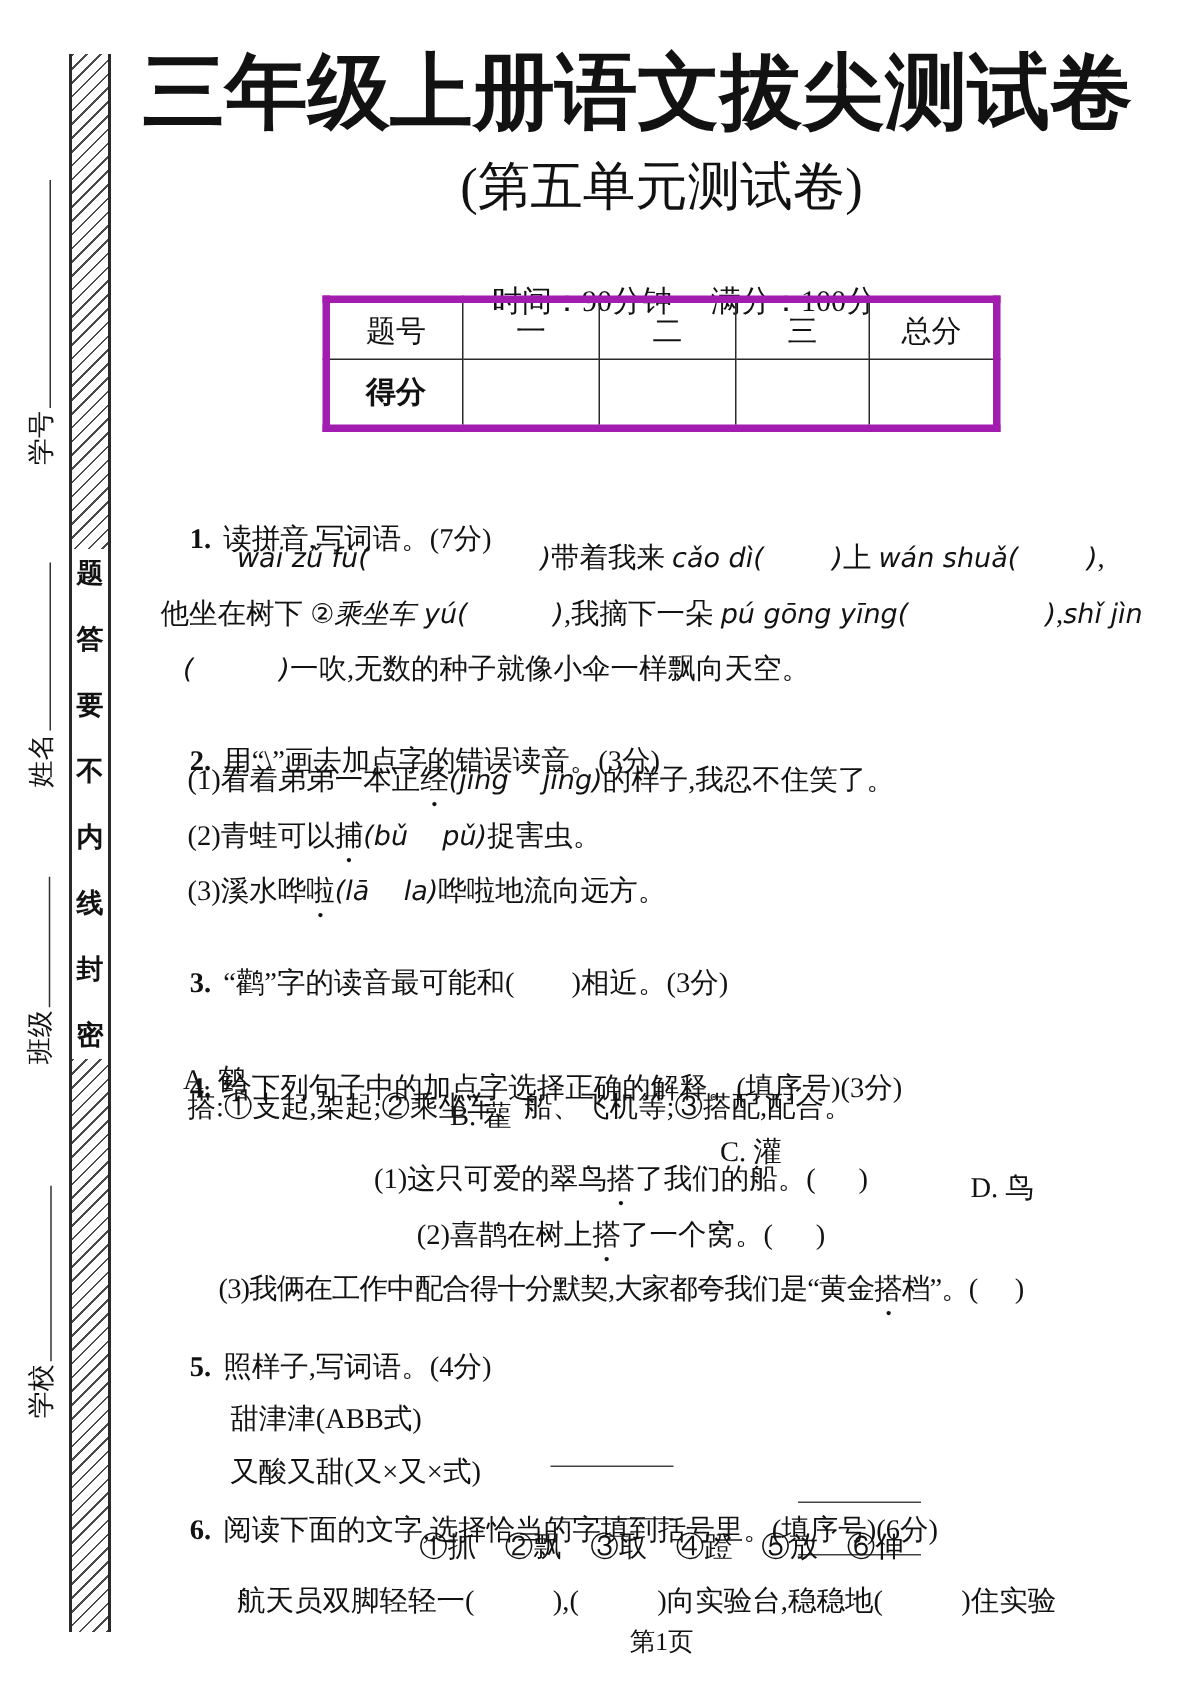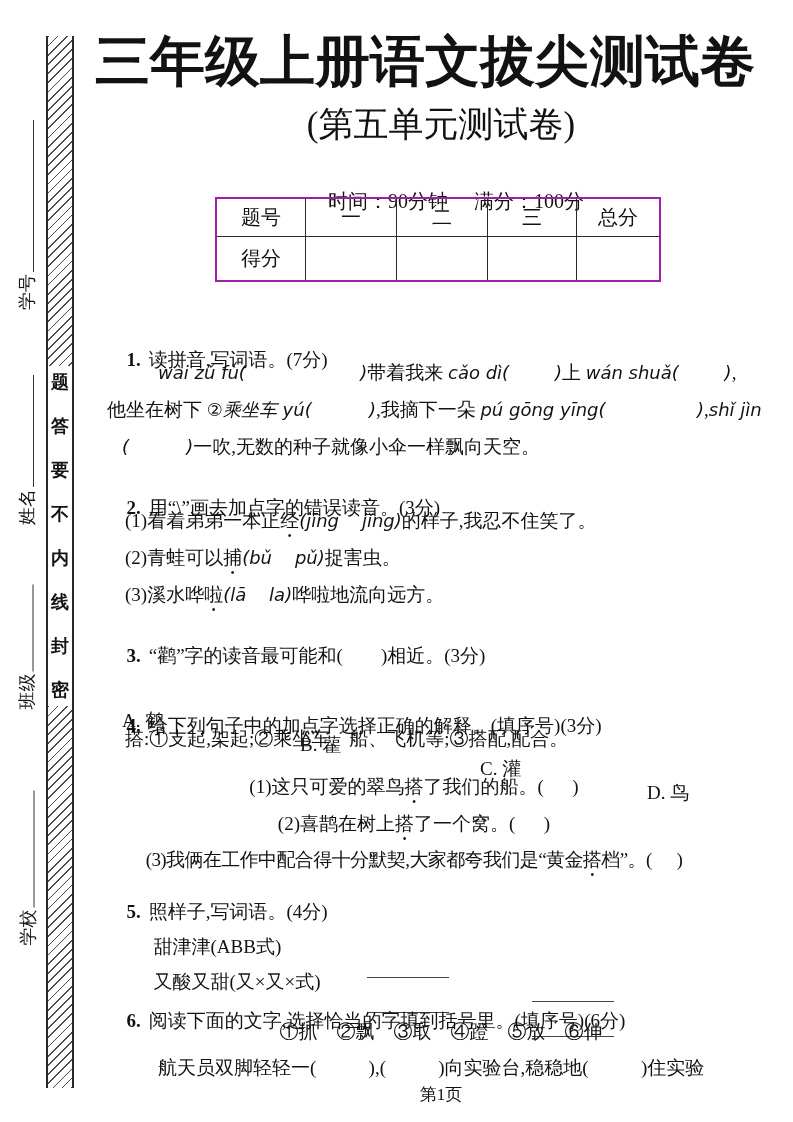--- a/index.html
+++ b/index.html
@@ -40,24 +40,24 @@
   .dot::after{content:"•";position:absolute;left:50%;transform:translateX(-50%);
     bottom:-9px;font-size:12px;line-height:1;}
 
   .title{top:28px;left:0;width:692px;text-align:left;font-size:55px;line-height:66px;
     font-weight:bold;font-family:"Liberation Sans", sans-serif;white-space:nowrap;}
   .subtitle{top:102px;left:0;width:692px;text-align:center;font-size:35px;line-height:46px;}
   .info{top:165px;left:0;width:692px;text-align:center;font-size:20px;}
   .info .gap{display:inline-block;width:26px;}
 
   table.score-table{position:absolute;top:197px;left:120px;border-collapse:collapse;
-    border:2px solid #a21caf;table-layout:fixed;padding-left:24px;}
+    border:5px solid #a21caf;table-layout:fixed;padding-left:24px;}
   table.score-table td{border:1.5px solid #2a2a2a;text-align:center;font-size:20px;padding:0;}
   .c1{width:88px;} .c2{width:90px;} .c3{width:90px;} .c4{width:88px;} .c5{width:82px;}
-  .rowh1 td{height:37px;} .rowh2 td{height:43px;}
+  .rowh1 td{height:37px;} .rowh2 td{height:43px;font-weight:bold;}
 
   .sec-title{top:286px;left:2px;font-size:20px;font-weight:bold;
     font-family:"Liberation Sans", sans-serif;}
 
   .r-q1{top:324px;left:3px;}
   .r-q1l1{top:361px;left:63px;}
   .r-q1l2{top:398px;left:12px;}
   .r-q1l3{top:435px;left:27px;}
   .r-q2{top:472px;left:3px;}
   .r-q2i1{top:509px;left:30px;}

